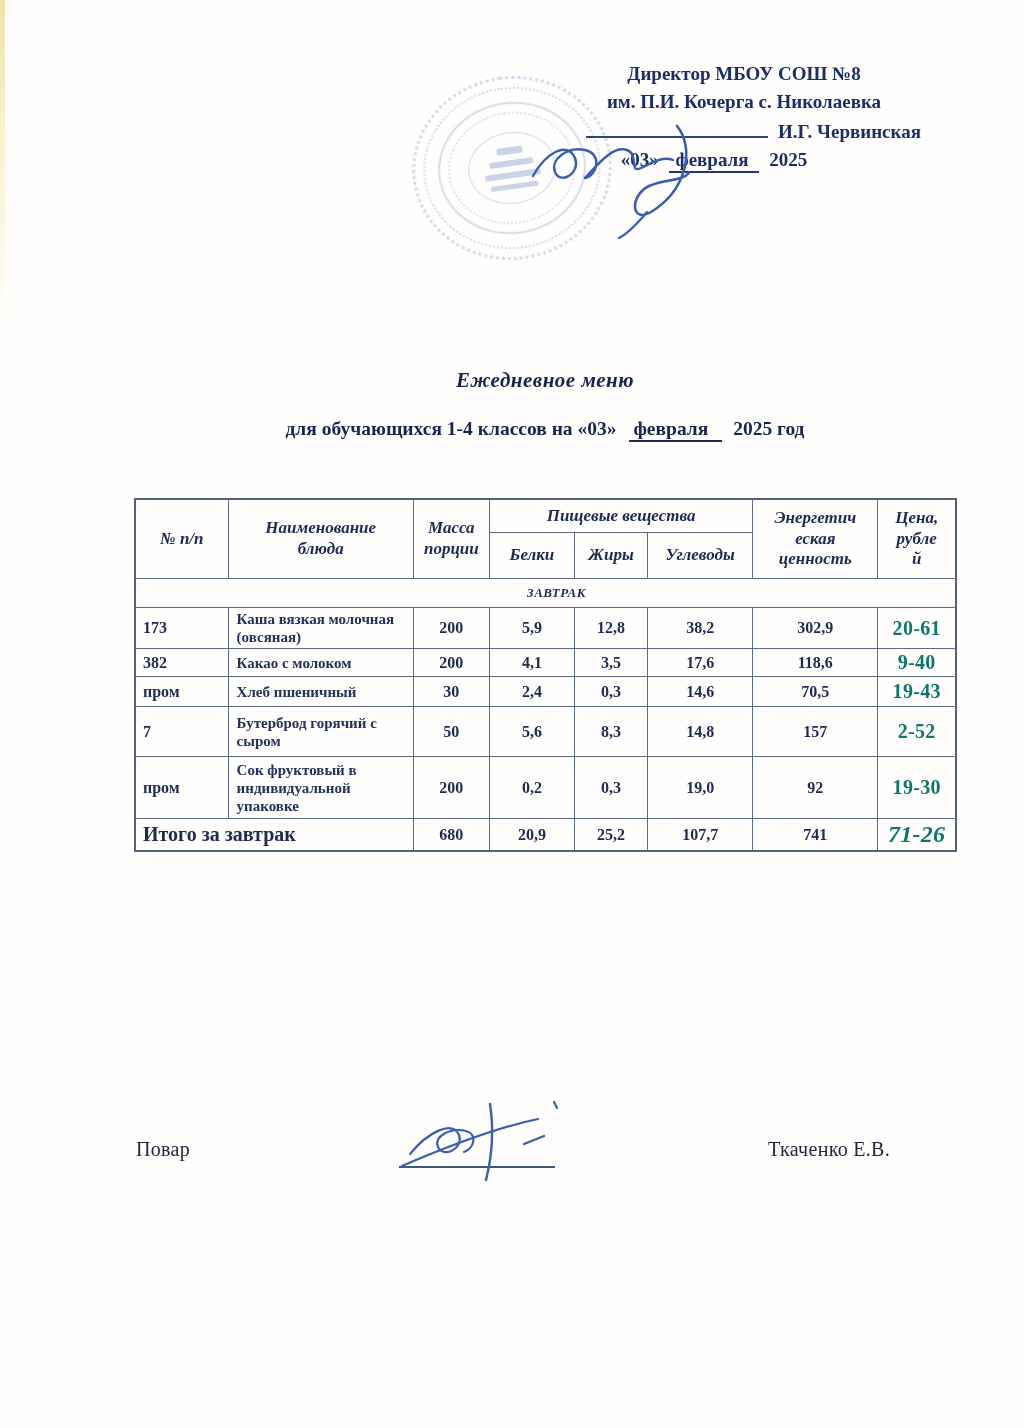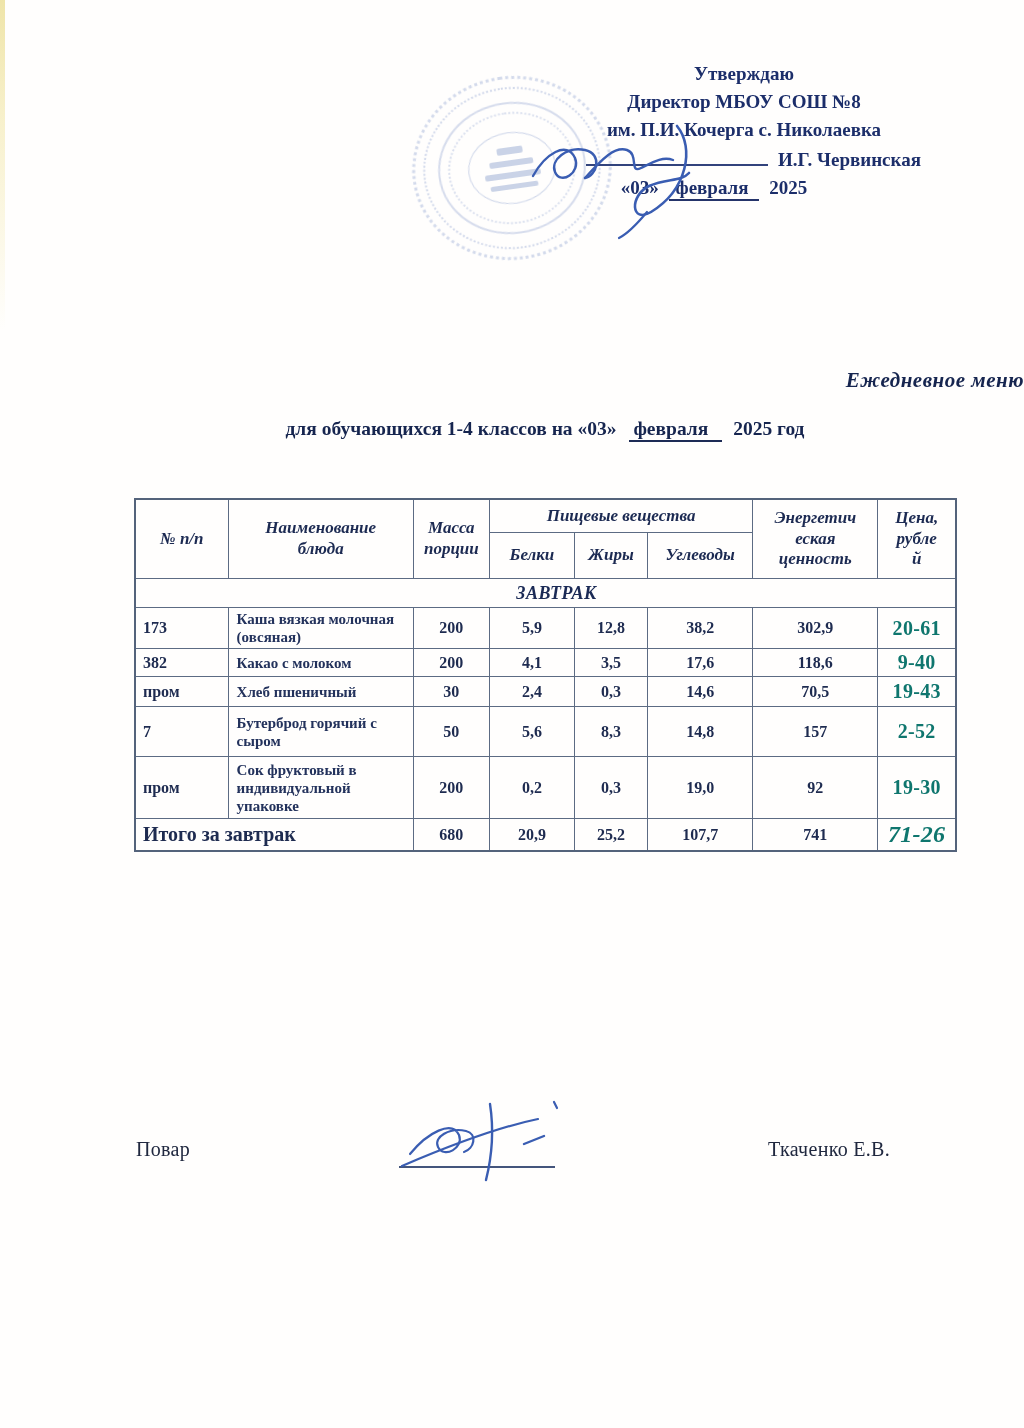--- a/index.html
+++ b/index.html
@@ -60,21 +60,21 @@
   
   .header-sig { position: absolute; left: 527px; top: 118px; z-index: 4; }
   .footer-sig { position: absolute; left: 396px; top: 1098px; z-index: 2; }
   .footer-sig-line {
     position: absolute; left: 399px; top: 1148px; width: 156px; height: 18px;
     border-bottom: 2px solid #44557c; z-index: 1;
   }
 
   
   .centerline { position: absolute; left: 66px; width: 958px; text-align: center; color: #16254f; }
-  .doc-title  { top: 368px; font-size: 21px; font-weight: 700; font-style: italic; letter-spacing: 0.5px; text-align: right; }
+  .doc-title  { top: 368px; font-size: 21px; font-weight: 700; font-style: italic; letter-spacing: 0.5px; }
   .doc-subtitle { top: 418px; font-size: 19.5px; font-weight: 700; }
   .doc-subtitle .u-month { border-bottom: 2.5px solid #1d2b55; padding: 0 14px 1px 4px; margin: 0 6px 0 8px; }
 
   
   table.menu {
     position: absolute; left: 134px; top: 498px; width: 823px;
     border-collapse: collapse; table-layout: fixed;
     color: #1e2b50;
   }
   table.menu th, table.menu td {
@@ -84,21 +84,21 @@
   th {
     font-style: italic; font-weight: 700; font-size: 17px;
     line-height: 1.22; padding: 2px 3px; text-align: center; vertical-align: middle;
     color: #1c2a52;
   }
   th .ln { display: block; }
   tr.h-sub { height: 46px; }
   tr.h-top th.h-nutrients { height: 28px; }
   td { font-weight: 700; font-size: 16px; text-align: center; vertical-align: middle; padding: 2px 4px; }
   .section-row td {
-    font-style: italic; font-size: 18px; letter-spacing: 0.5px;
+    font-style: italic; font-size: 13px; letter-spacing: 0.5px;
     height: 24px; color: #1b2a55; padding-left: 26px;
   }
   .c-id   { text-align: left; padding-left: 7px; }
   .c-dish { text-align: left; padding-left: 8px; font-size: 15px; line-height: 1.2; color: #23325c; }
   .c-price { font-size: 20px; color: #0f766e; letter-spacing: 0.3px; }
   tr.r1 { height: 40px; }
   tr.r2 { height: 24px; }
   tr.r3 { height: 30px; }
   tr.r4 { height: 50px; }
   tr.r5 { height: 62px; }
@@ -131,21 +131,20 @@
     <div class="ring ring-e"></div>
     <div class="stamp-center">
       <div class="bar bar1"></div>
       <div class="bar bar2"></div>
       <div class="bar bar3"></div>
       <div class="bar bar4"></div>
     </div>
   </div>
 
   <div class="approval">
-    <div>Утверждаю</div>
     <div>Директор МБОУ СОШ №8</div>
     <div>им. П.И. Кочерга с. Николаевка</div>
     <div class="name-row">
       <span class="sig-line"></span>
       <span>И.Г. Червинская</span>
     </div>
     <div class="date-row">
       <span>«03»</span>
       <span class="u-month">февраля</span>
       <span>2025</span>

